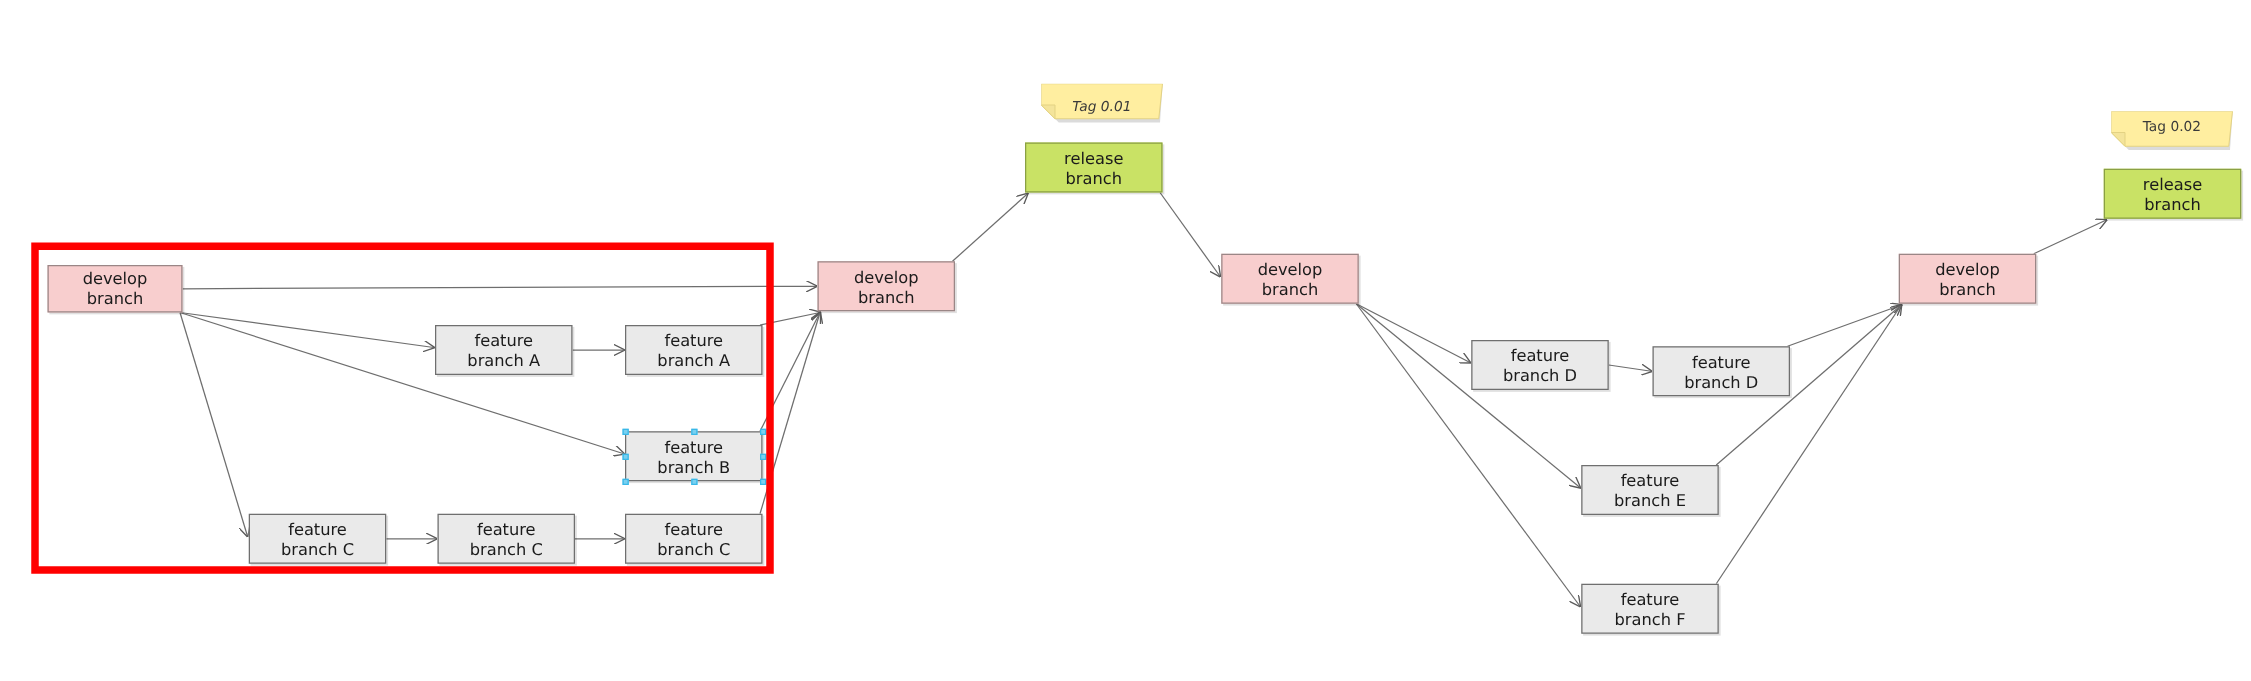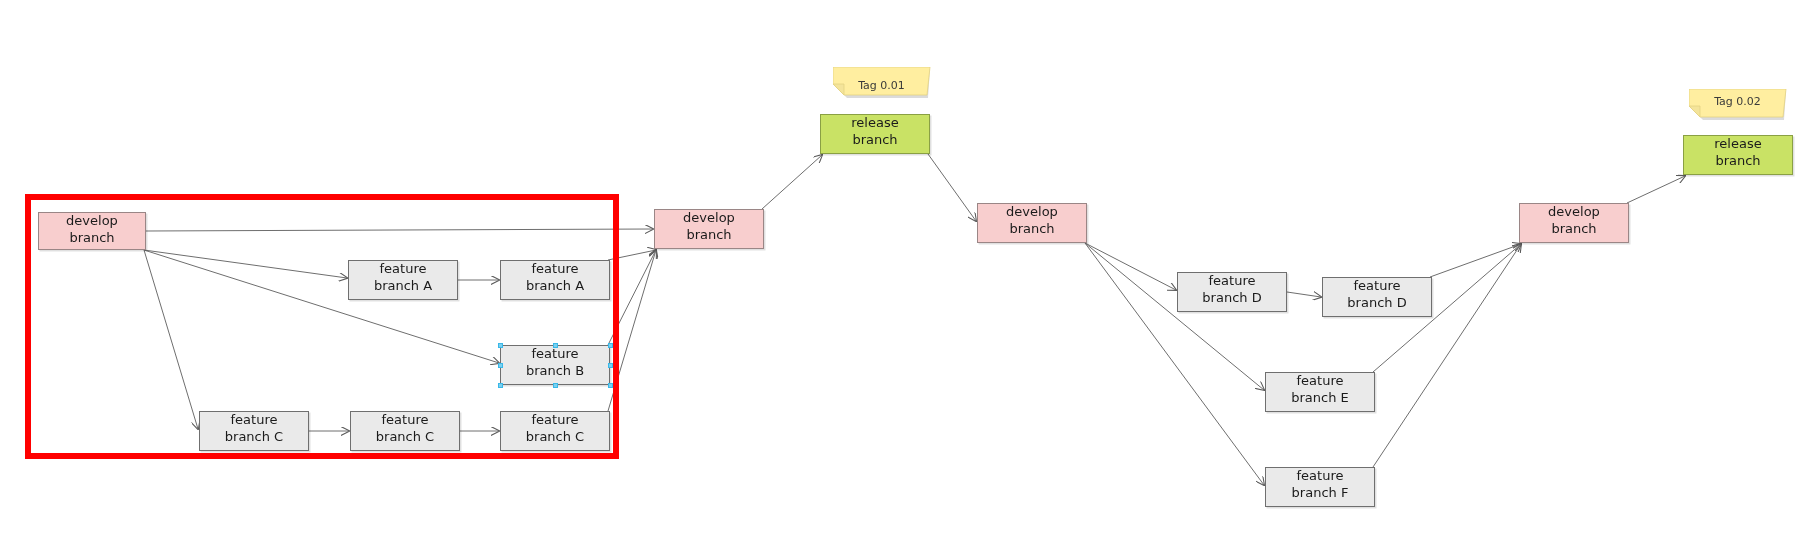--- a/index.html
+++ b/index.html
@@ -6,21 +6,21 @@
   body{
     font-family:"DejaVu Sans", sans-serif;
     width:1801px;height:545px;position:relative;overflow:hidden;
   }
   #canvas{position:absolute;left:0;top:0;width:1801px;height:545px;}
   svg.edges{position:absolute;left:0;top:0;width:1801px;height:545px;pointer-events:none;}
 
   .node{
     position:absolute;box-sizing:border-box;
     border:1px solid #7f7f7f;
-    display:flex;align-items:flex-start;justify-content:center;
+    display:flex;align-items:flex-end;justify-content:center;
     text-align:center;line-height:1.28;
     font-size:13px;color:#1b1b1b;
     box-shadow:1.5px 1.5px 0 rgba(0,0,0,0.12);
   }
   .node .lbl{display:block;white-space:pre-line;}
   .node.feature{background:#eaeaea;border-color:#6f6f6f;}
   .node.develop{background:#f8cece;border-color:#9a8686;}
   .node.release{background:#c9e265;border-color:#8aa044;}
 
   .node.selected{outline:none;}
@@ -140,21 +140,21 @@
 branch F</span>
       </div>
       <div class="node develop" style="left: 1519px; top: 203px; width: 110px; height: 40px;">
         <span class="lbl">develop
 branch</span>
       </div>
       <div class="node release" style="left: 1683px; top: 135px; width: 110px; height: 40px;">
         <span class="lbl">release
 branch</span>
       </div>
-      <div class="tag" style="left: 833px; top: 67px; width: 97px; height: 40px;">
+      <div class="tag" style="left: 833px; top: 67px; width: 97px; height: 40px; font-style: italic;">
         <svg class="tagsvg" width="101" height="33">
           <path d="M3 3 L97 2 L95 31 L14 31 L3 20 Z" fill="rgba(0,0,0,0.14)"></path>
           <path d="M0 0 L97 0 L94 28 L11 28 L0 17 Z" fill="#ffeea0" stroke="#e3d283" stroke-width="0.8"></path>
           <path d="M0 17 L11 17 L11 28 Z" fill="#f4e49a" stroke="#e3d283" stroke-width="0.8"></path>
         </svg>
         <span class="tagtext">Tag 0.01</span>
       </div>
       <div class="tag" style="left: 1689px; top: 89px; width: 97px; height: 28px; text-align: right;">
         <svg class="tagsvg" width="101" height="33">
           <path d="M3 3 L97 2 L95 31 L14 31 L3 20 Z" fill="rgba(0,0,0,0.14)"></path>

